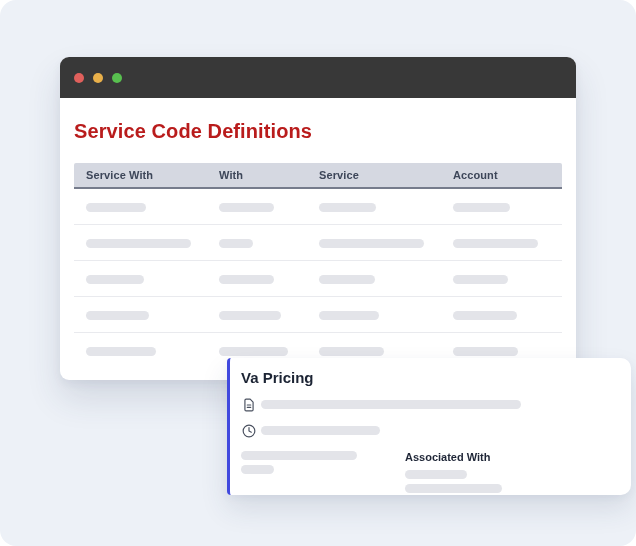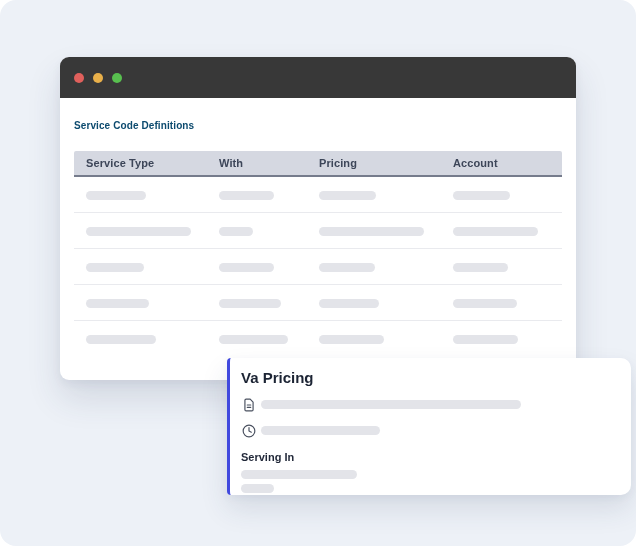--- a/index.html
+++ b/index.html
@@ -33,23 +33,23 @@
   }
   .dot {
     width: 10px;
     height: 10px;
     border-radius: 50%;
     margin-right: 9px;
     display: inline-block;
   }
   .window-content { padding: 0 14px; }
   .page-title {
-    font-size: 10px;
-    font-weight: 700;
-    color: #0c4a6e;
+    font-size: 20px;
+    font-weight: 700;
+    color: #b91c1c;
     letter-spacing: 0.1px;
     margin-top: 22px;
     margin-bottom: 20px;
   }
 
   
   .table { width: 488px; }
   .thead {
     display: grid;
     grid-template-columns: 133px 100px 134px 121px;
@@ -141,23 +141,23 @@
   <div class="window">
     <div class="titlebar" style="background: rgb(56, 56, 56);">
         <span class="dot" style="background: rgb(224, 96, 92);"></span>
         <span class="dot" style="background: rgb(233, 176, 74);"></span>
         <span class="dot" style="background: rgb(88, 192, 79);"></span>
       </div>
     <div class="window-content">
       <div class="page-title">Service Code Definitions</div>
       <div class="table">
         <div class="thead">
-            <div class="th">Service Type</div>
+            <div class="th">Service With</div>
             <div class="th">With</div>
-            <div class="th">Pricing</div>
+            <div class="th">Service</div>
             <div class="th">Account</div>
           </div>
         <div class="tbody">
             <div class="tr">
               <div class="td"><span class="skeleton" style="width: 60px;"></span></div>
               <div class="td"><span class="skeleton" style="width: 55px;"></span></div>
               <div class="td"><span class="skeleton" style="width: 57px;"></span></div>
               <div class="td"><span class="skeleton" style="width: 57px;"></span></div>
             </div>
             <div class="tr">
@@ -208,22 +208,28 @@
         <svg viewBox="0 0 24 24" fill="none" stroke="currentColor" stroke-width="2" stroke-linecap="round" stroke-linejoin="round">
           <circle cx="12" cy="12" r="10"></circle>
           <polyline points="12 6 12 12 16 14"></polyline>
         </svg>
       </span>
       <span class="skeleton" style="width: 119px;"></span>
     </div>
 
     <div class="card-sections">
       <div class="card-section">
-        <div class="section-label">Serving In</div>
         <div class="section-bars">
             <span class="skeleton" style="width: 116px;"></span>
             <span class="skeleton" style="width: 33px;"></span>
           </div>
       </div>
+      <div class="card-section">
+        <div class="section-label">Associated With</div>
+        <div class="section-bars">
+            <span class="skeleton" style="width: 62px;"></span>
+            <span class="skeleton" style="width: 97px;"></span>
+          </div>
+      </div>
     </div>
   </div>
 
 </div>
 
 </body></html>

